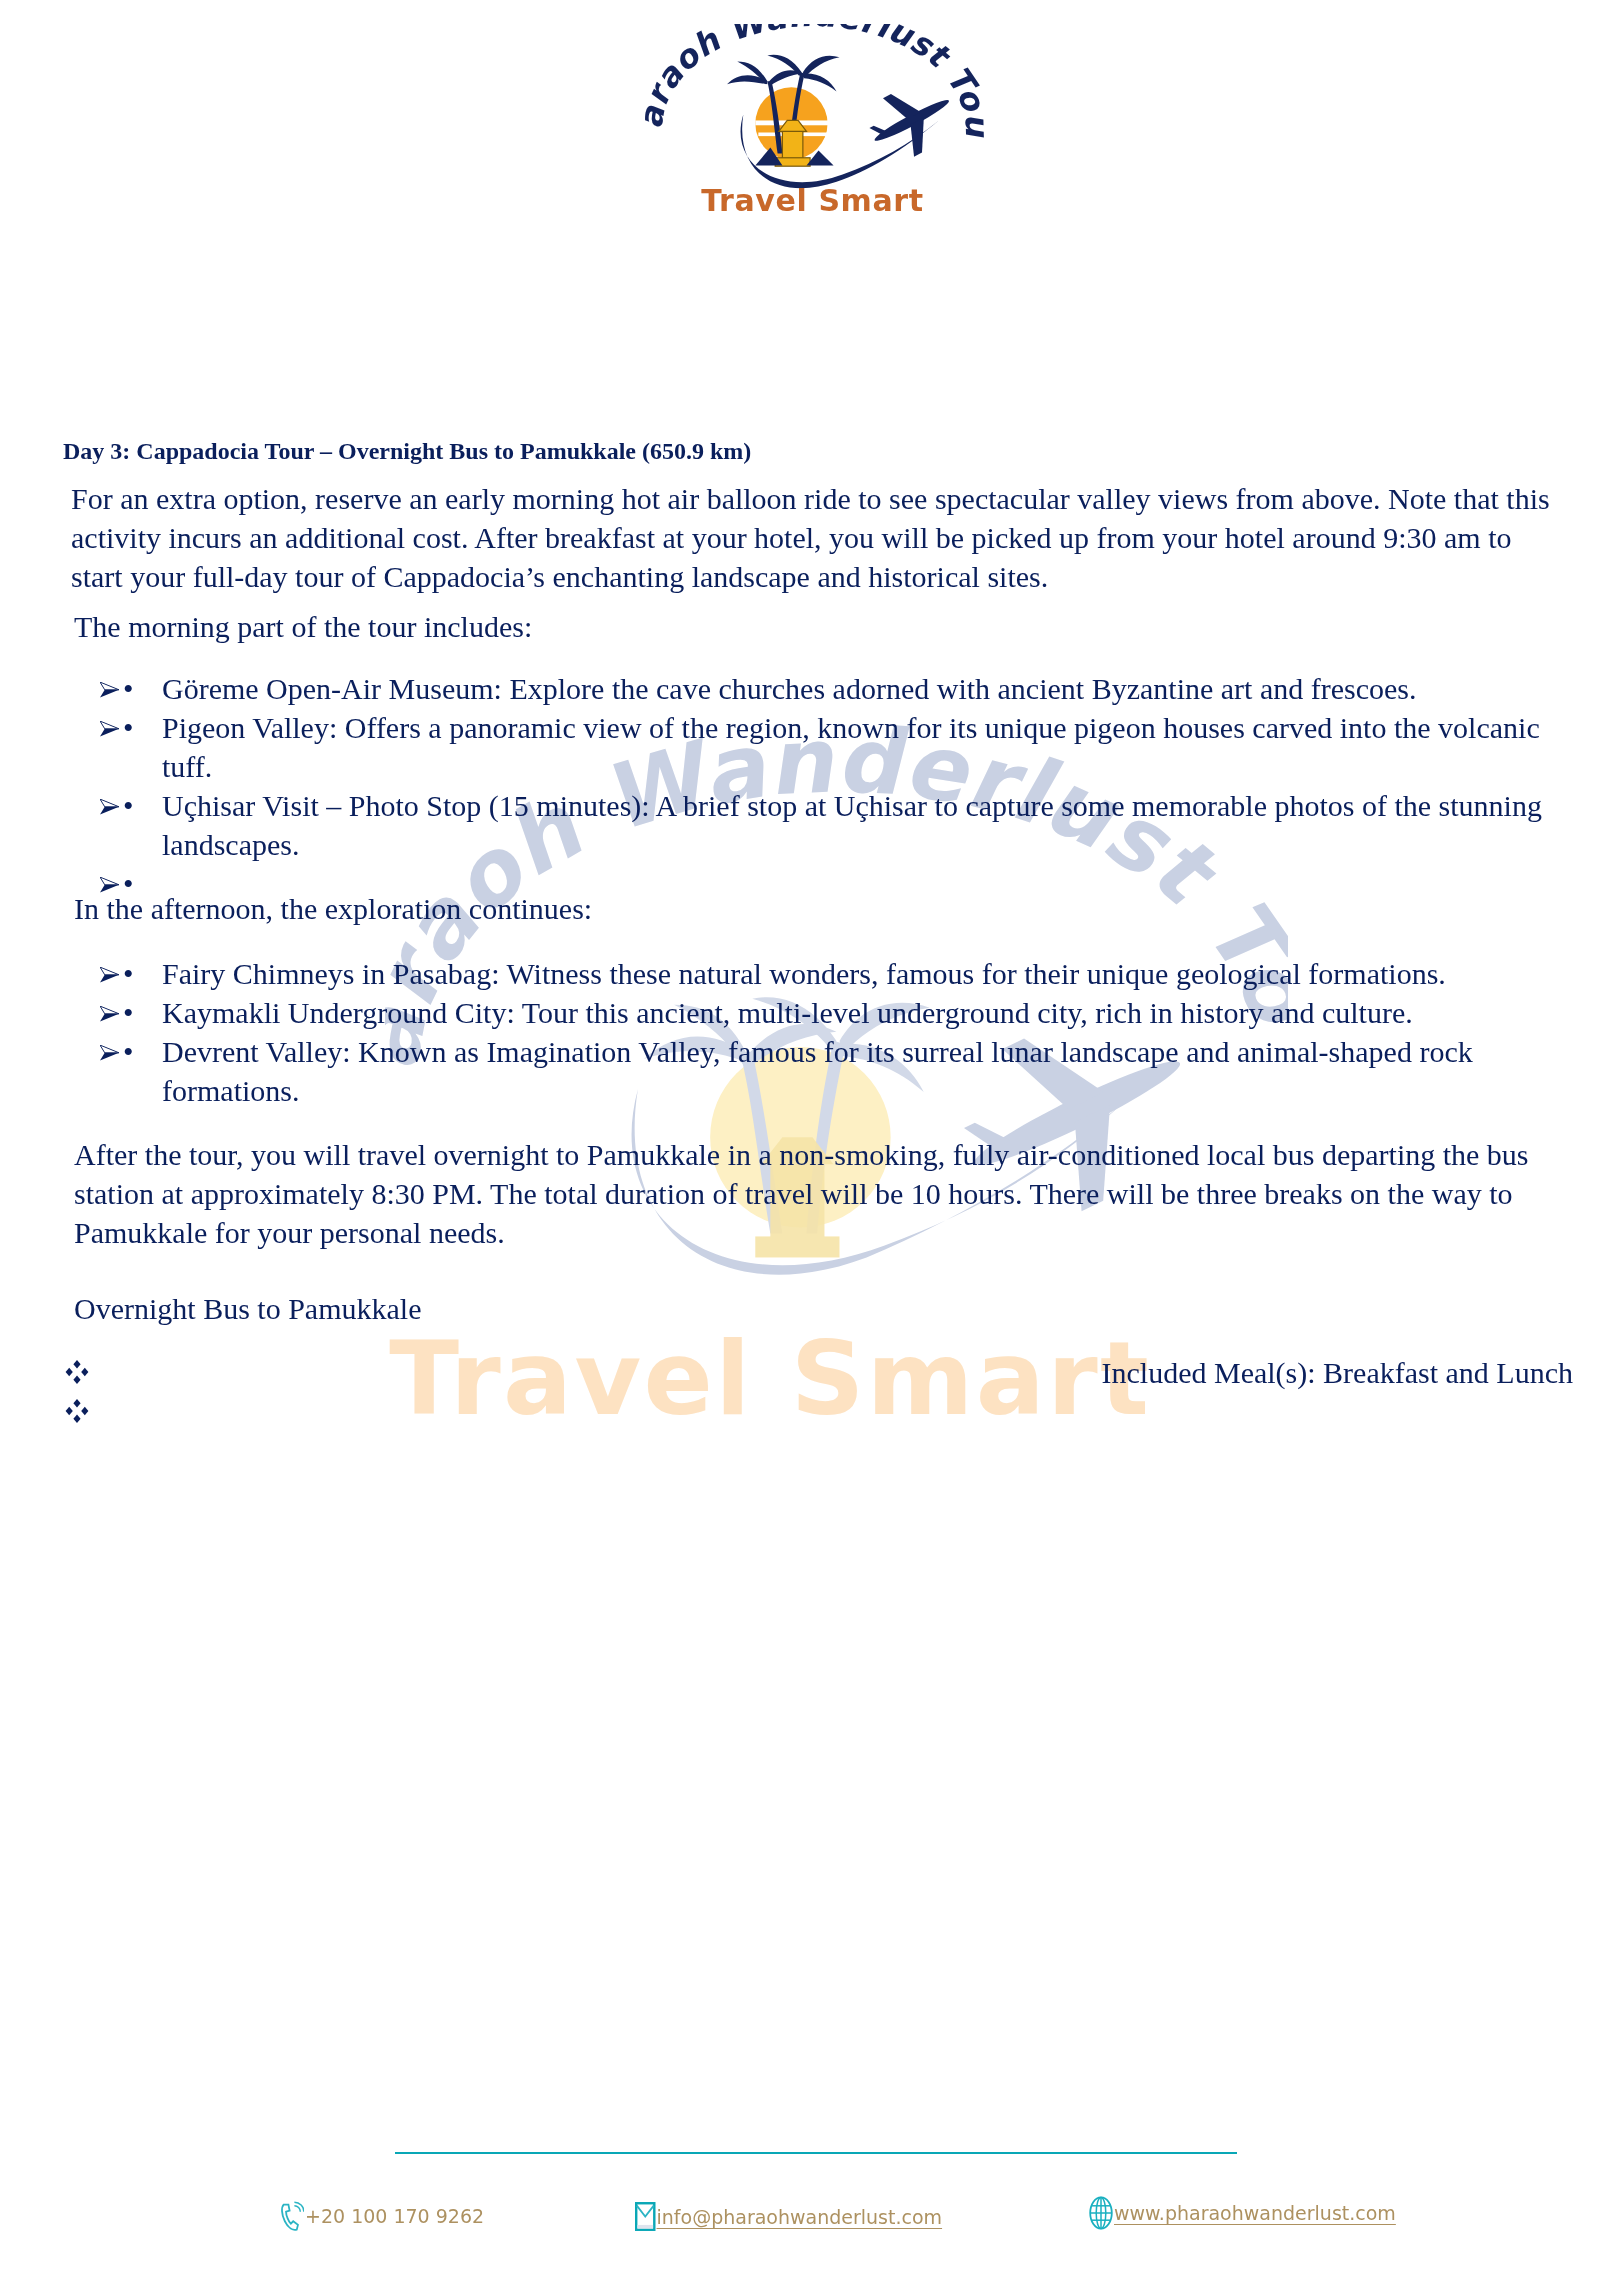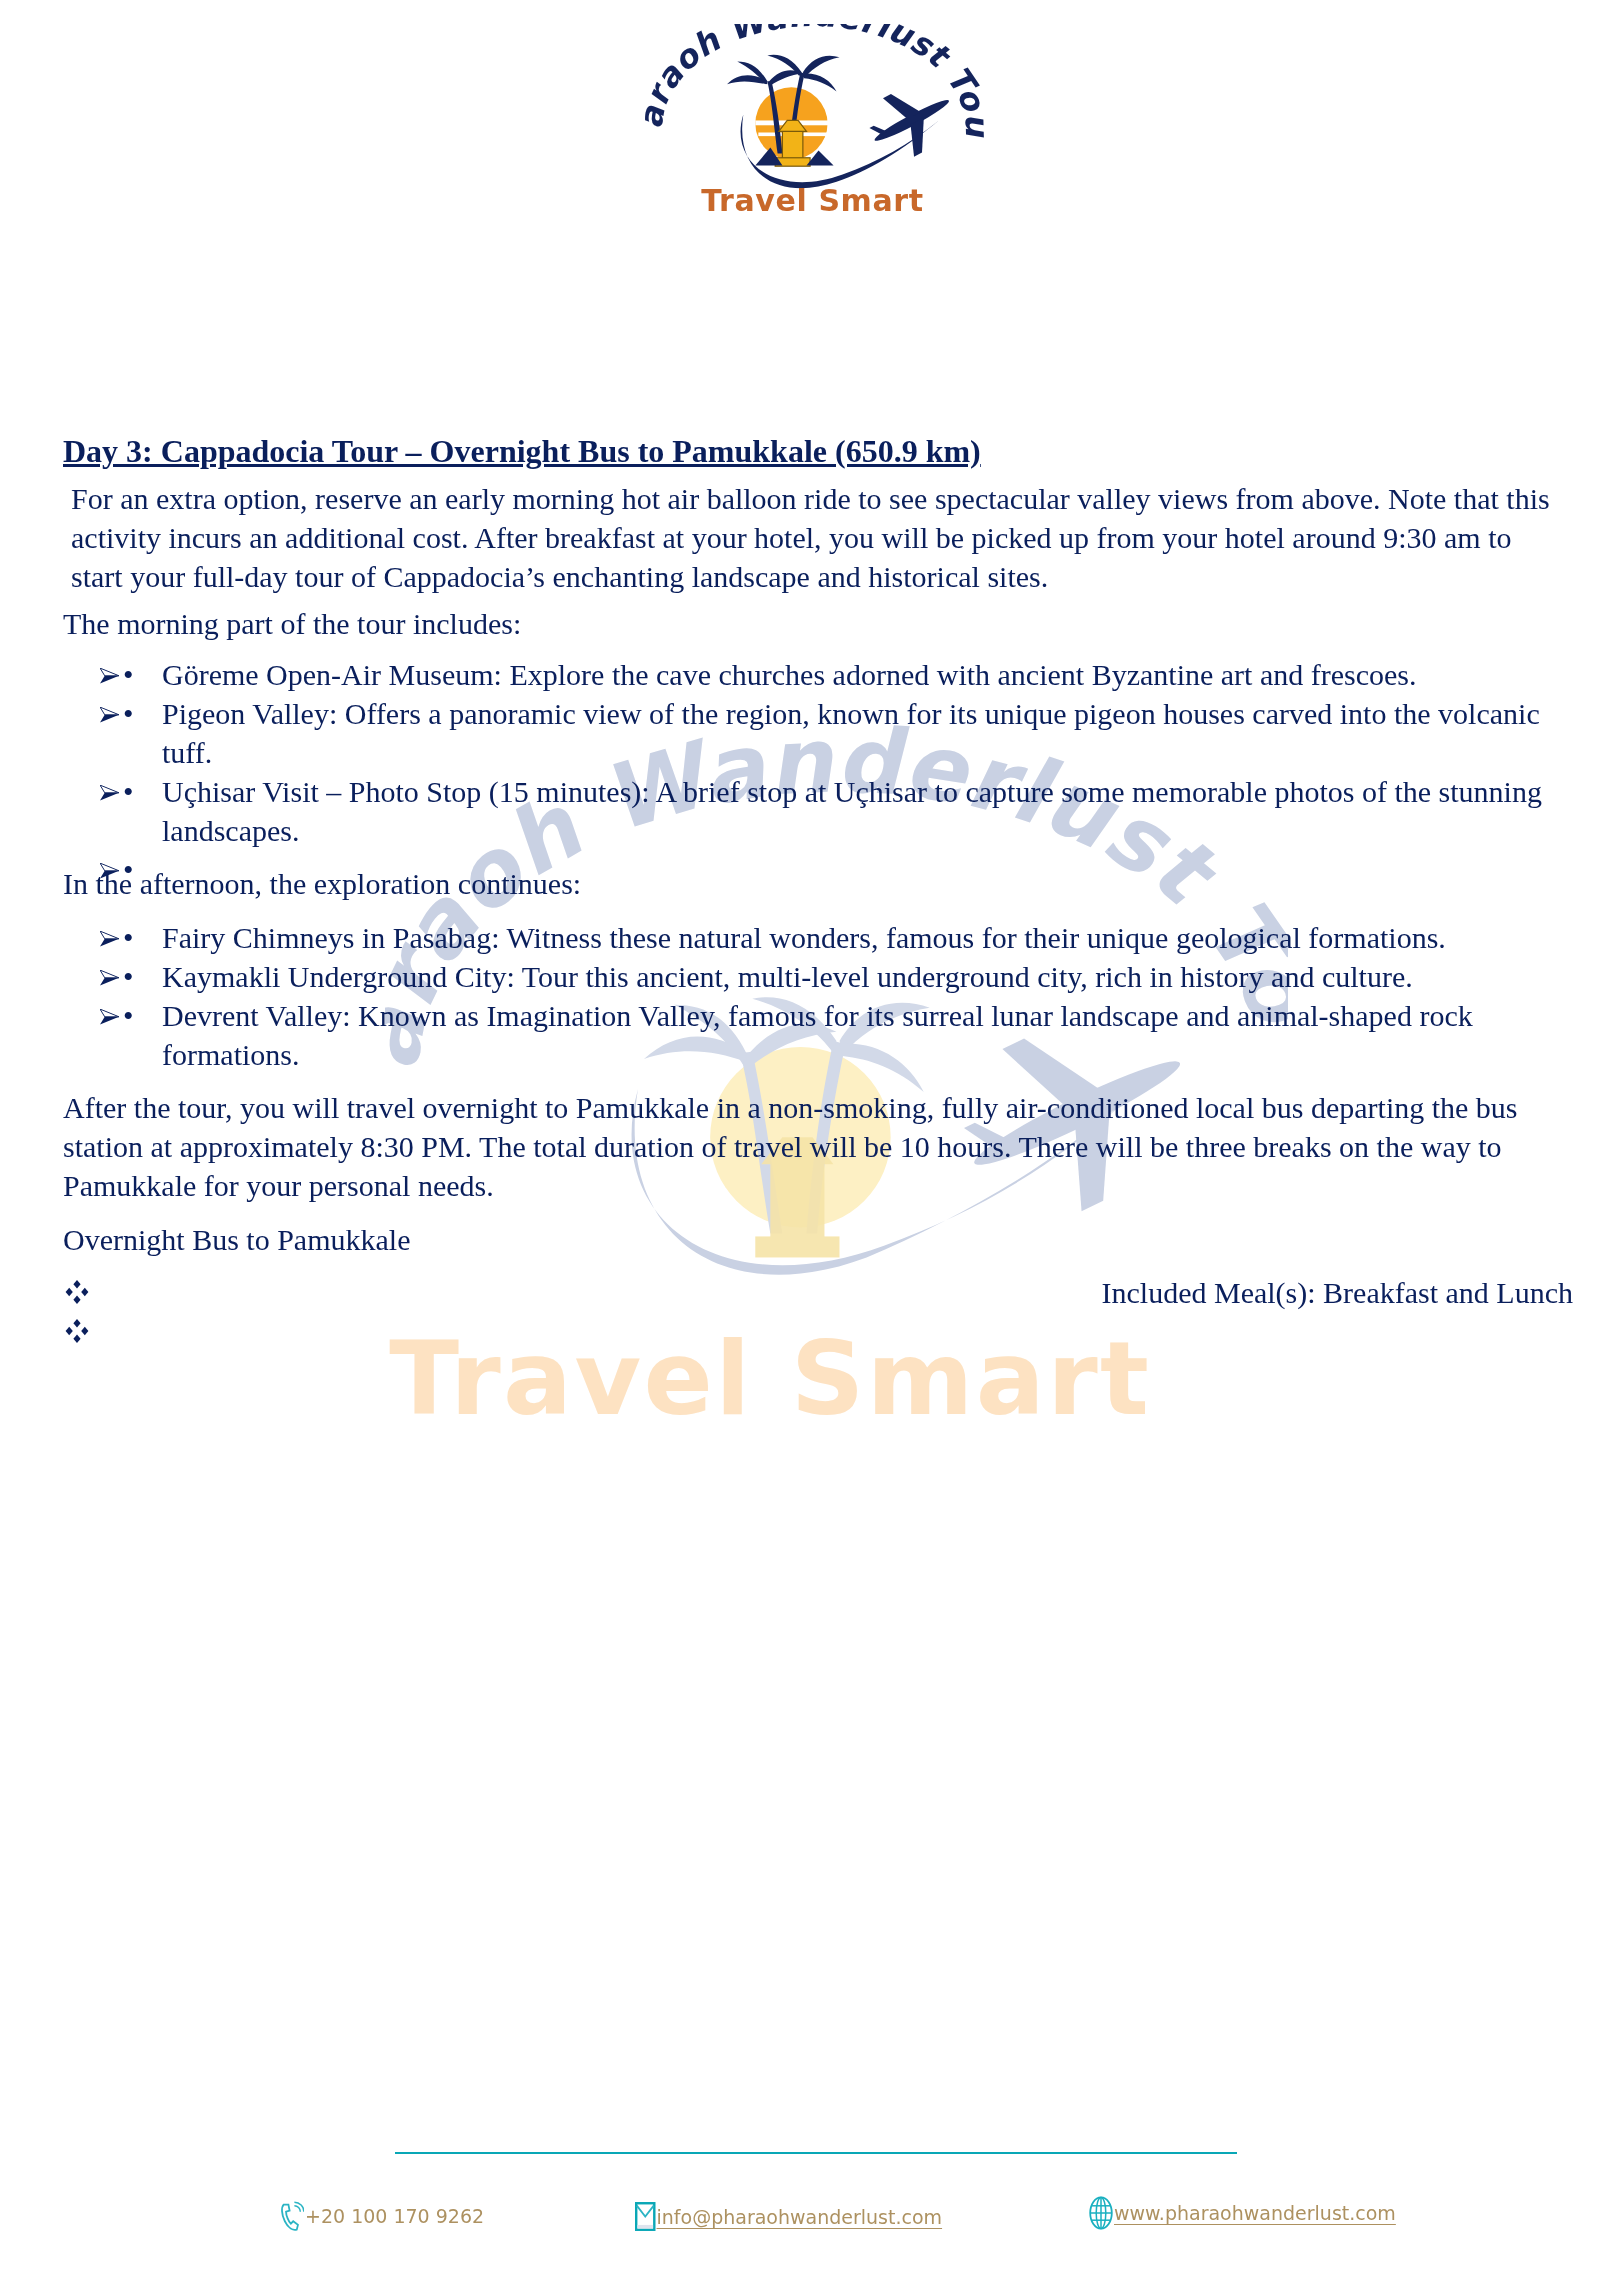--- a/index.html
+++ b/index.html
@@ -55,21 +55,21 @@
     top: 432px;
     width: 1510px;
     z-index: 1;
     font-size: 30px;
     line-height: 39px;
   }
   .day-title {
     font-weight: bold;
     margin: 0;
   }
-  p { margin: 0; }
+  p { margin: 11px; }
   .intro { margin: 8px; }
   .spacer-sm { height: 12px; }
   .spacer-md { height: 14.4px; }
 
   ul.arrow-list {
     list-style: none;
     margin: 0;
     padding: 0;
   }
   ul.arrow-list li {
@@ -227,21 +227,21 @@
       <polygon points="-10,-12 55,-12 -25,-150 -65,-150"></polygon>
       <polygon points="-10,12 55,12 -25,150 -65,150"></polygon>
       <polygon points="-150,-8 -120,-8 -160,-60 -180,-60"></polygon>
     </g>
 
     <text x="640" y="1180" text-anchor="middle" font-family="DejaVu Sans, sans-serif" font-weight="bold" font-size="170" fill="#fde2c2" letter-spacing="4">Travel Smart</text>
   </svg>
 </div>
 
 <div class="content">
-  <h1 class="day-title" style="font-size:32px;line-height:39px;text-decoration:underline;">Day 3: Cappadocia Tour – Overnight Bus to Pamukkale (650.9 km)</h1>
+  <h1 class="day-title" style="font-size:24px;line-height:39px;">Day 3: Cappadocia Tour – Overnight Bus to Pamukkale (650.9 km)</h1>
   <p class="intro">For an extra option, reserve an early morning hot air balloon ride to see spectacular valley views from above. Note that this activity incurs an additional cost. After breakfast at your hotel, you will be picked up from your hotel around 9:30 am to start your full-day tour of Cappadocia’s enchanting landscape and historical sites.</p>
   <p>The morning part of the tour includes:</p>
   <div class="spacer-sm"></div>
 
   <ul class="arrow-list">
     <li>
       <svg class="arrow" viewBox="0 0 32 26">
           <polygon points="0,0 32,13 0,26 8,13" fill="#0a1f5c"></polygon>
           <polygon points="0,0 32,13 8,13" fill="#ffffff" stroke="#0a1f5c" stroke-width="1.5"></polygon>
         </svg>

